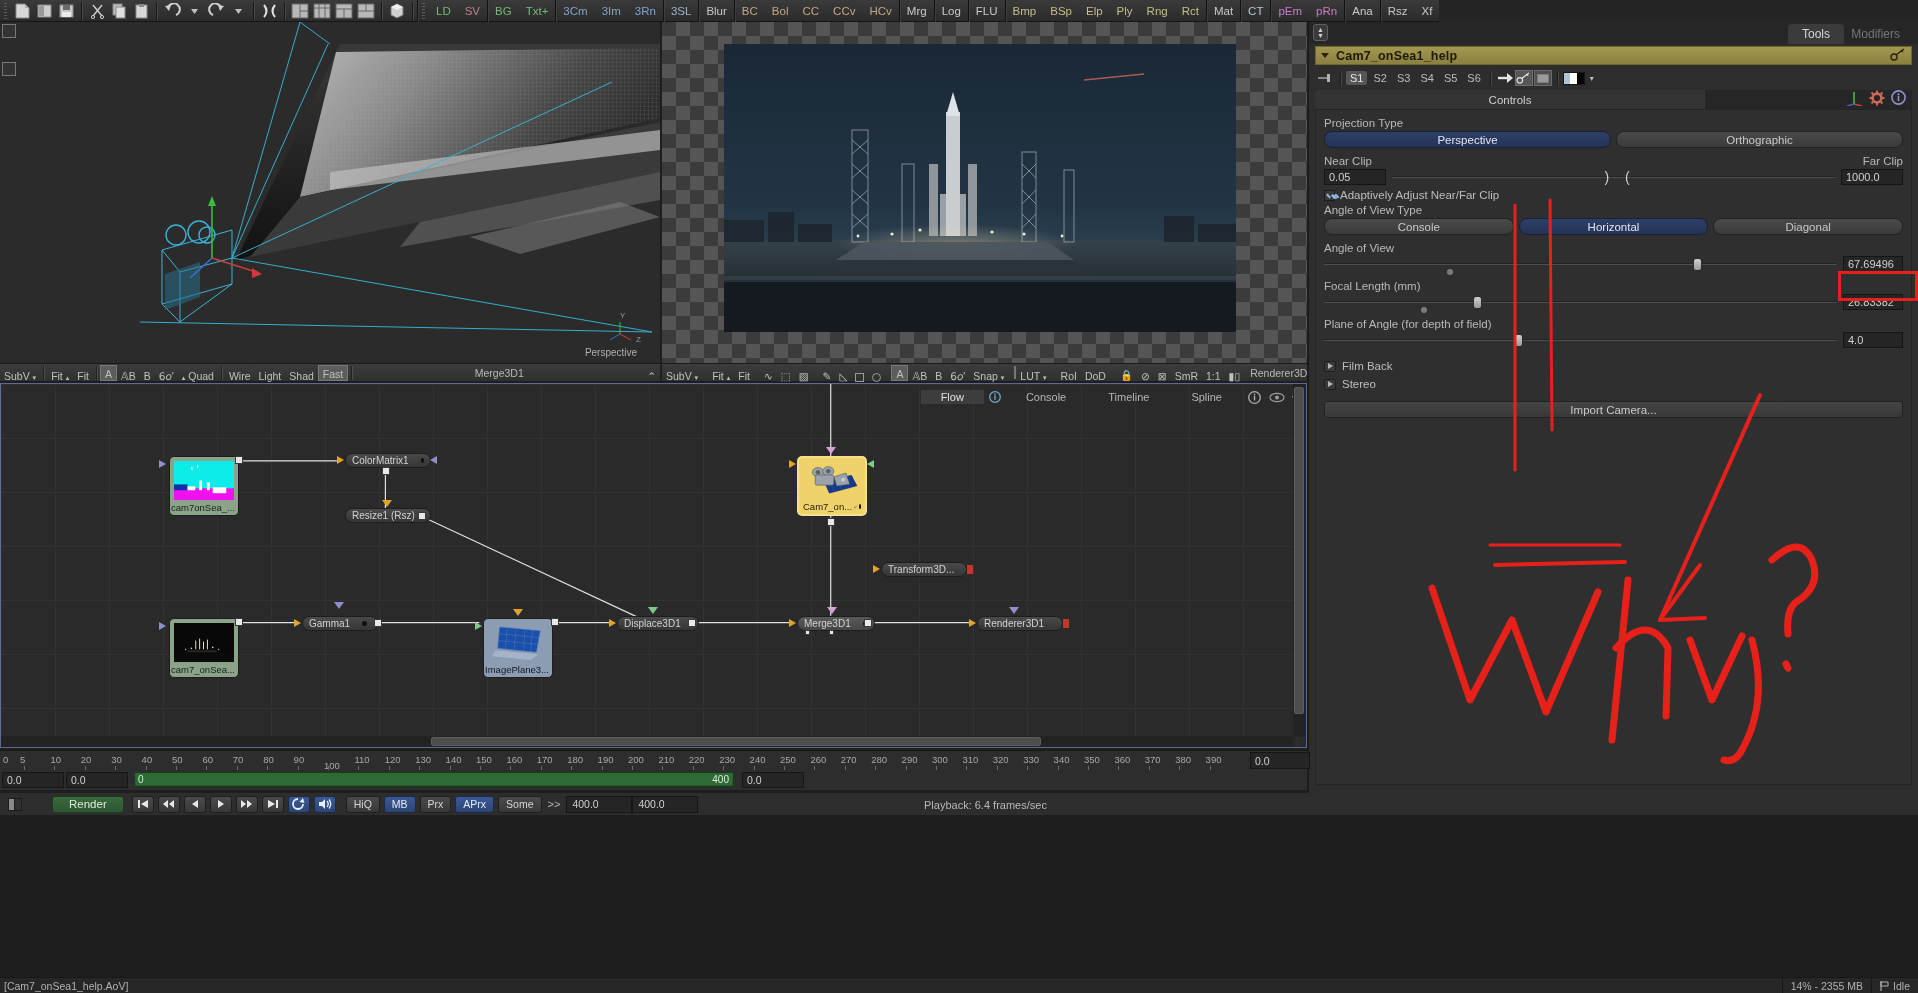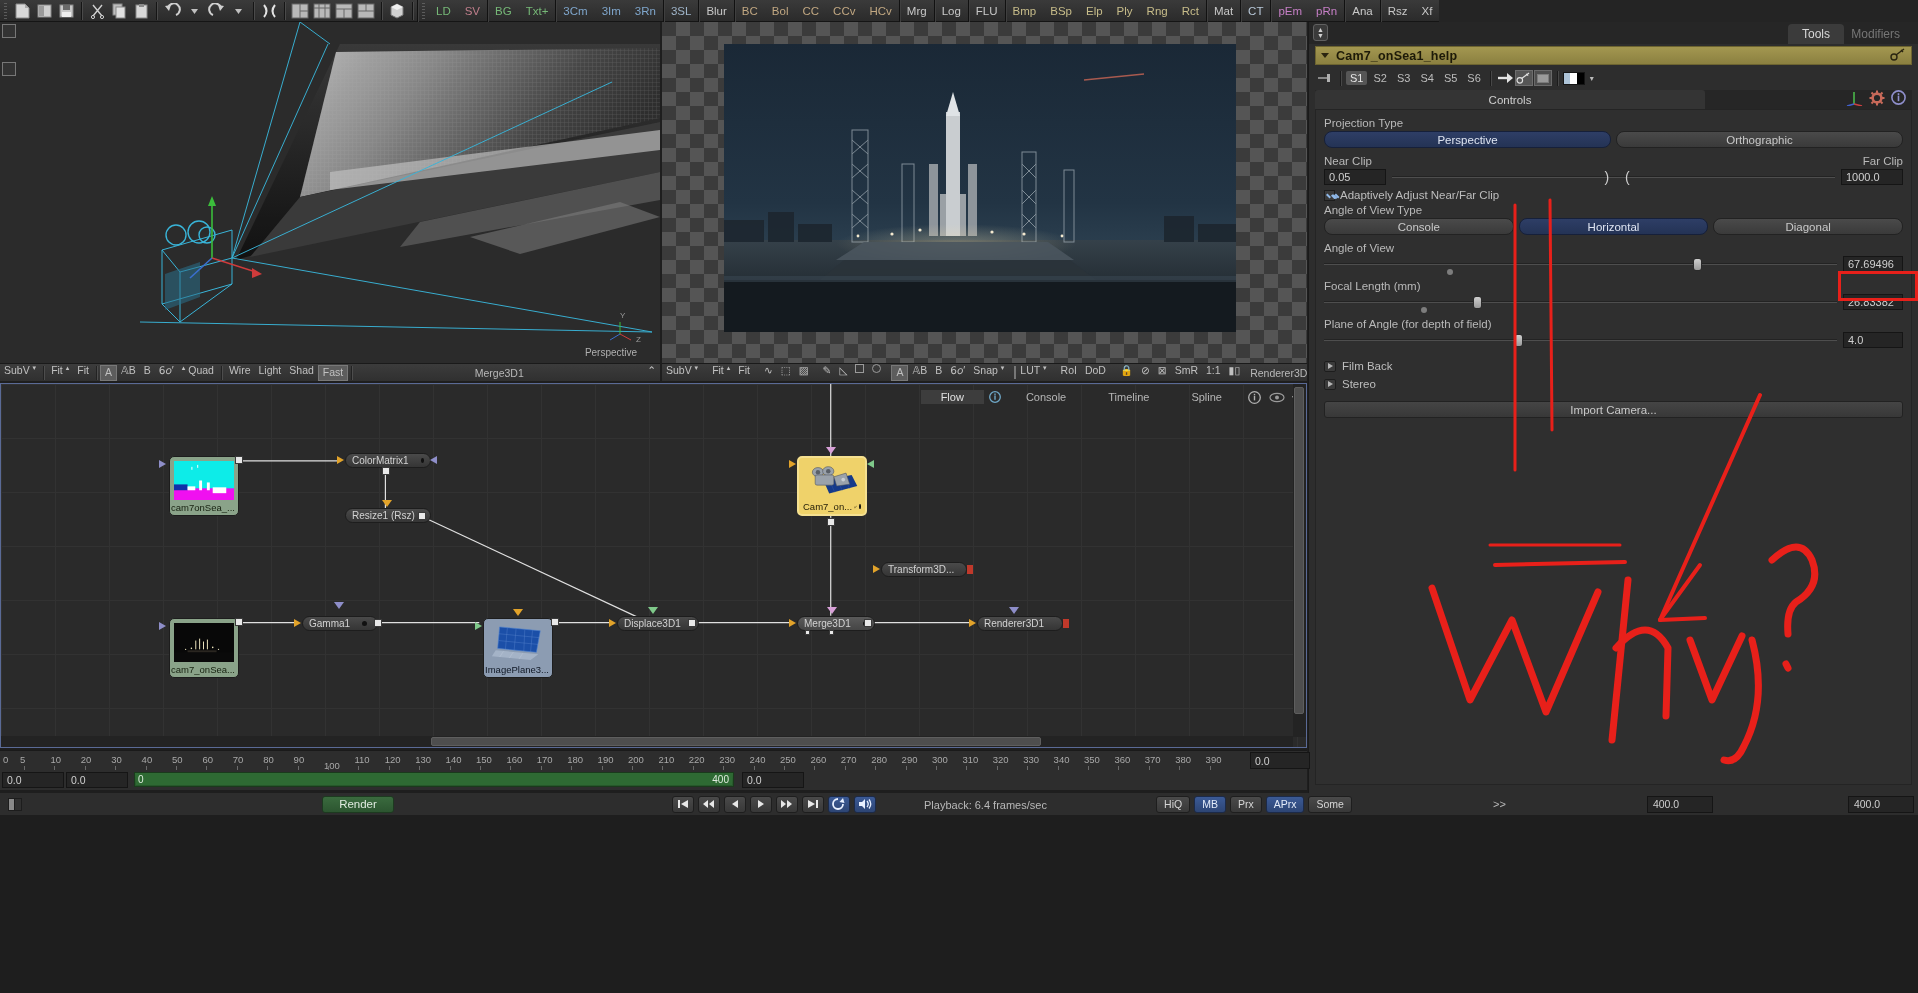--- a/index.html
+++ b/index.html
@@ -66,21 +66,21 @@
   .vl-canvas { position: absolute; inset: 0; }
 
   
   .vbar {
     position: absolute; height: 18px; background: linear-gradient(#3c3c3c,#303030);
     display: flex; align-items: center; font-size: 10.5px; color: #c0c0c0;
     border-top: 1px solid #1a1a1a;
   }
   .vbar-left  { left: 0;   top: 363px; width: 660px; }
   .vbar-right { left: 662px; top: 363px; width: 645px; }
-  .vb-item { padding: 0 4px; height: 18px; display: flex; align-items: flex-start;
+  .vb-item { padding: 0 4px; height: 18px; display: flex; align-items: flex-end;
              cursor: pointer; white-space: nowrap; }
   .vb-on { background: #5d5d5d; border: 1px solid #787878; height: 16px; }
   .vb-sep { width:1px; height:14px; background:#222; box-shadow:1px 0 0 #4d4d4d; margin:0 3px; }
   .vb-title { flex:1; text-align:center; color:#b8b8b8; }
 
   .vb-sq { width:9px; height:9px; border:1px solid #9a9a9a; }
   .vb-circ { width:9px; height:9px; border:1px solid #9a9a9a; border-radius:50%; }
 
   
   .inspector {
@@ -304,21 +304,21 @@
   .tl-green {
     position:absolute; left:134px; top:2px; width:600px; height:15px;
     background: linear-gradient(#2f6b34,#27572b); border:1px solid #1a3a1c;
   }
   .tl-green .inner {
     position:absolute; inset:1px; background:#2e6a33;
   }
   .tl-left-arrows { font-size:10px; color:#b0b0b0; padding:0 6px; cursor:pointer; }
   .ctlbar {
     position:absolute; left:0; top:793px; width:1918px; height:22px;
-    background:#2d2d2d; display:flex; align-items:center; padding:0 4px;justify-content:space-between;
+    background:#2d2d2d; display:flex; align-items:center; padding:0 4px;
   }
   .rbtn {
     height:17px; padding:0 16px; font-size:11.5px; border-radius:3px;
     background: linear-gradient(#3a6b3e,#2c5530); border:1px solid #1d3a20; color:#dfeadf;
     display:flex; align-items:center; cursor:pointer;
   }
   .tbtn {
     width:22px; height:17px; border-radius:3px; border:1px solid #1e1e1e;
     background: linear-gradient(#4a4a4a,#383838); display:flex; align-items:center;
     justify-content:center; color:#e2e2e2; font-size:9px; cursor:pointer;
@@ -1321,20 +1321,33 @@
         <div class="qbtn blue">APrx</div>
         <div class="qbtn">Some</div>
       </div>
     <span style="font-size:11px;color:#b8b8b8;padding:0 6px;cursor:pointer">&gt;&gt;</span>
     <div class="num2">400.0</div>
     <div class="num2">400.0</div>
   </div>
 
   <div class="playback-note">Playback: 6.4 frames/sec</div>
 
+  <div class="footer">
+    <span class="left">[Cam7_onSea1_help.AoV]</span>
+    <span class="right">
+      <span class="cell">14% - 2355 MB</span>
+      <span class="cell">
+        <svg width="9" height="10" viewBox="0 0 9 10" style="margin-right:4px">
+            <path d="M1 0 L1 10" stroke="#b0b0b0" stroke-width="1.2"></path>
+            <path d="M1 1 L8 1 L8 5 L1 5 Z" fill="none" stroke="#b0b0b0" stroke-width="1"></path>
+          </svg>
+        <span>Idle</span>
+      </span>
+    </span>
+  </div>
 
   <div class="anno-layer">
 
     <div class="anno-box" style="left:1838px;top:271px;width:80px;height:30px"></div>
     <svg viewBox="0 0 1918 993" width="1918" height="993" style="position:absolute;inset:0">
       <g stroke="#e8201a" fill="none" stroke-linecap="round">
 
         <path d="M1515 205 L1515 470" stroke-width="3"></path>
         <path d="M1550 200 L1552 430" stroke-width="3"></path>
         <path d="M1490 545 L1620 545" stroke-width="3"></path>

